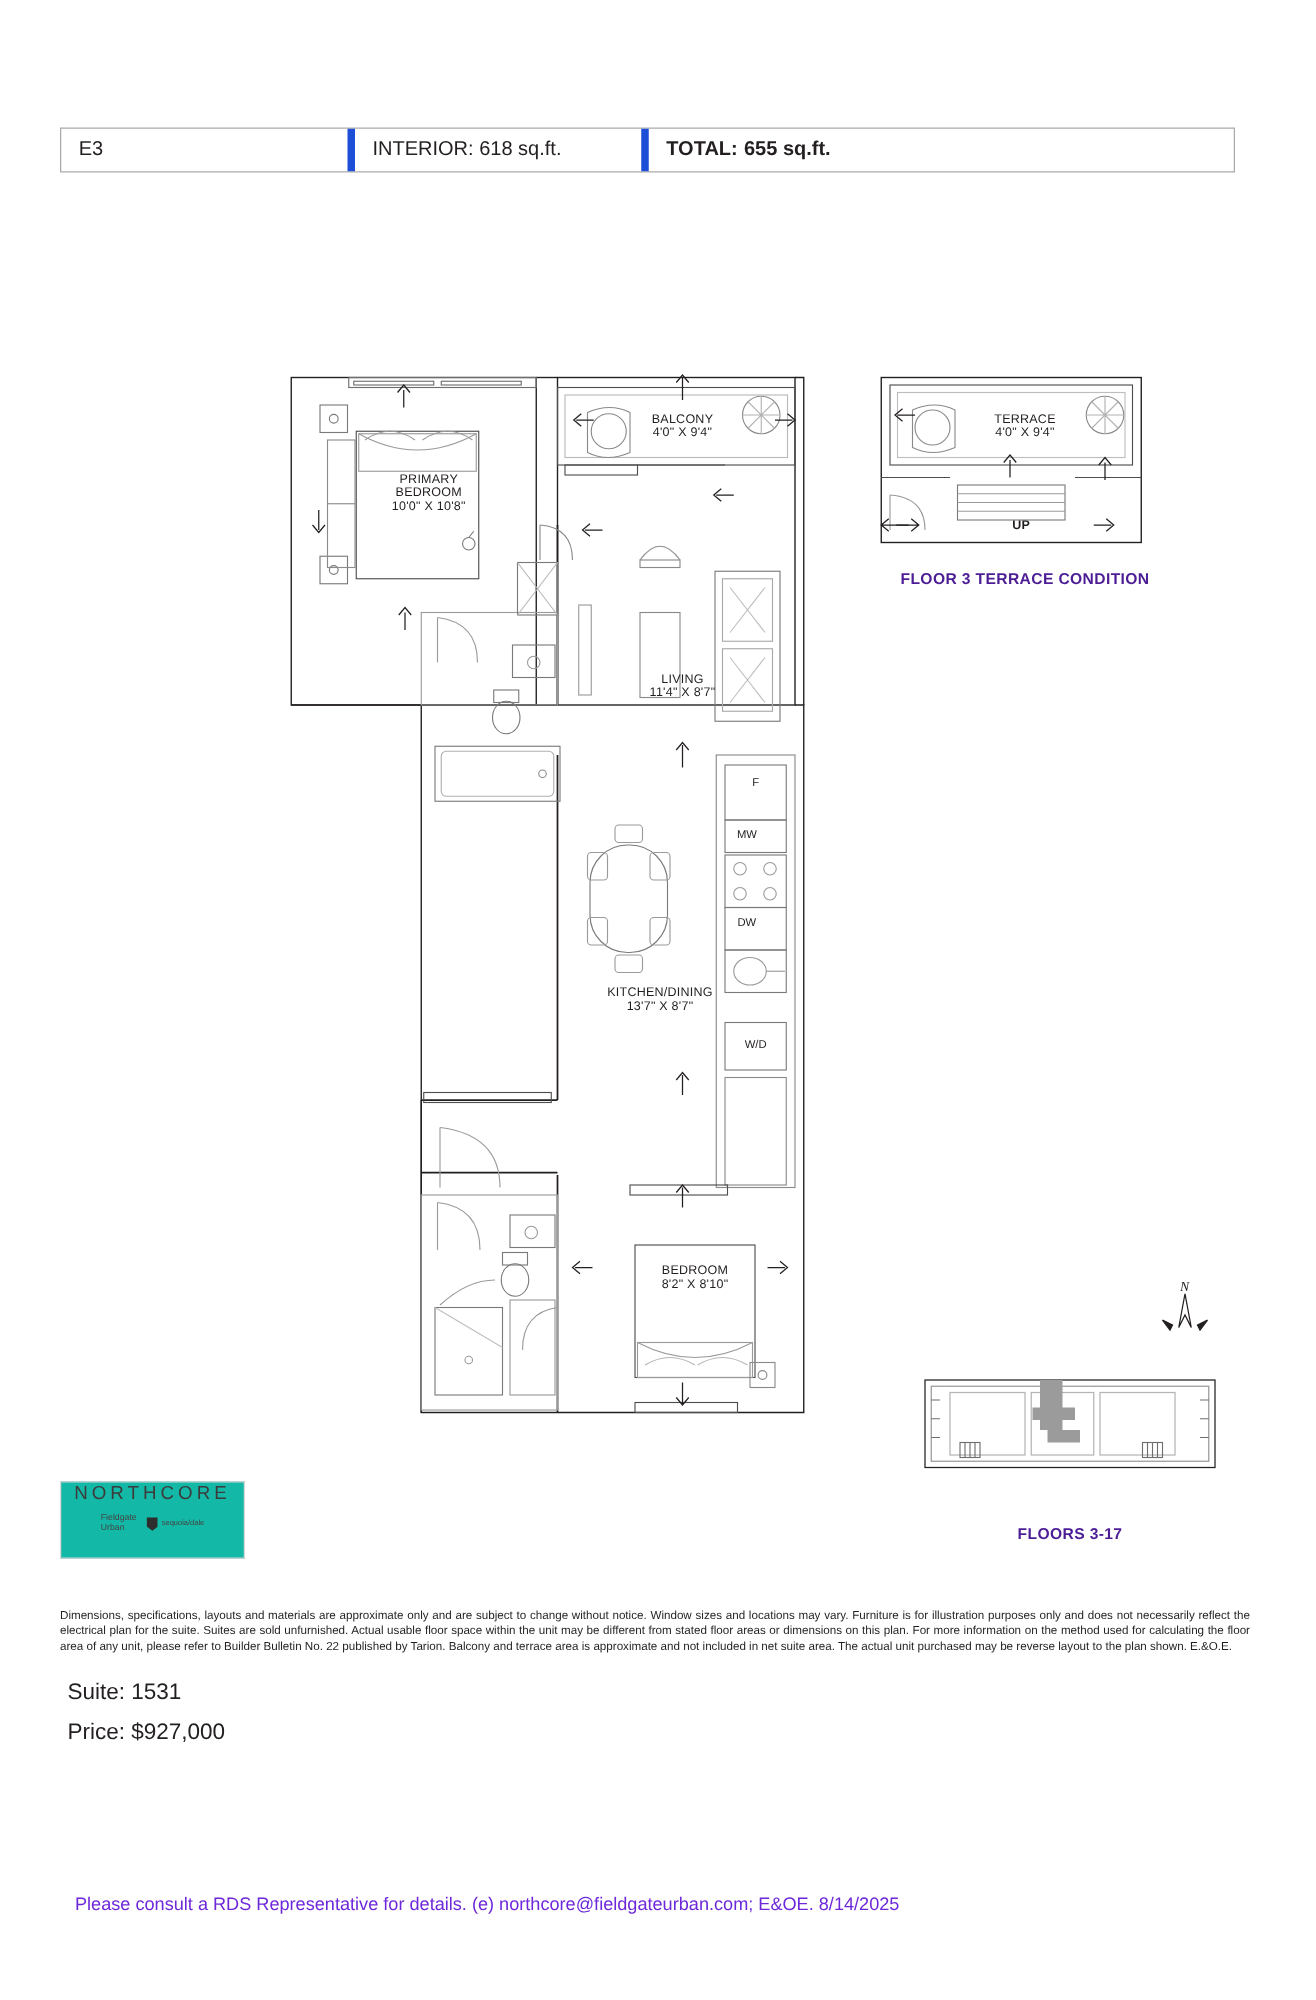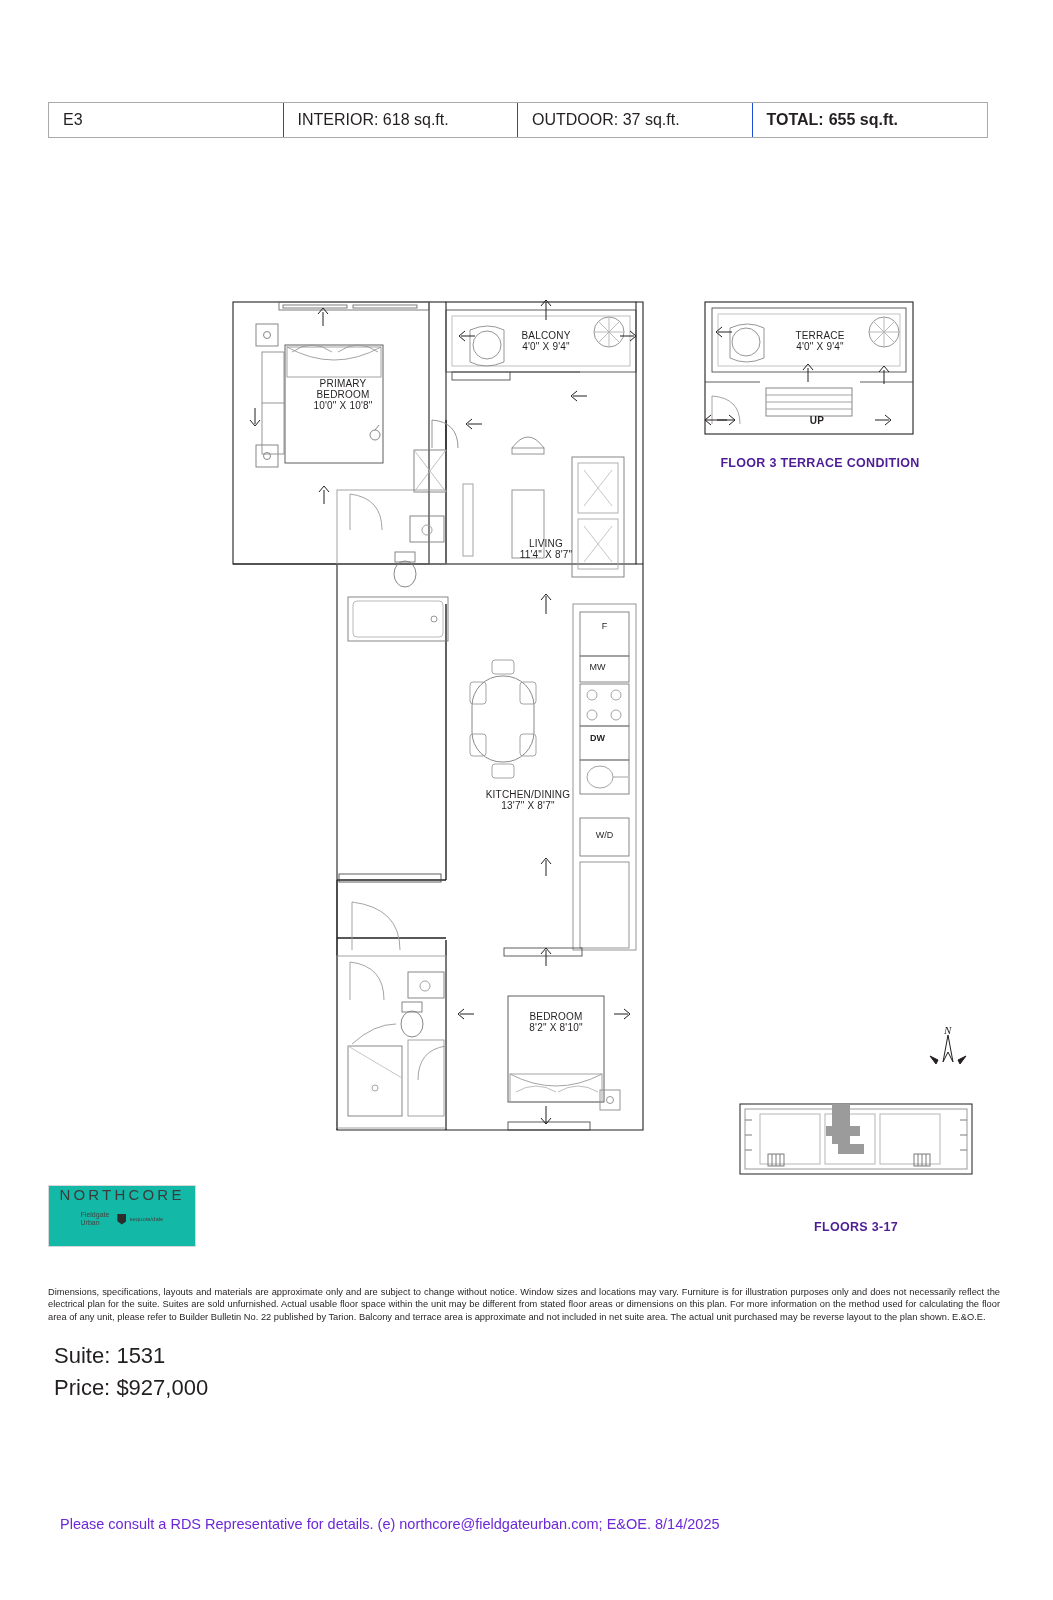--- a/index.html
+++ b/index.html
@@ -26,21 +26,21 @@
     border: 1px solid #aaaaaa;
     box-sizing: border-box;
     display: flex;
     align-items: stretch;
   }
   .header-cell {
     display: flex;
     align-items: center;
     padding-left: 14px;
     font-size: 16px;
-    border-right: 1px solid #1d4ed8;
+    border-right: 6px solid #1d4ed8;
     box-sizing: border-box;
   }
   .hc-type   { width: 235px; }
   .hc-int    { width: 235px; }
   .hc-out    { width: 235px; }
   .hc-total  { width: 235px; border-right: none; font-weight: bold; }
   .hc-total .lbl { margin-right: 5px; }
 
   
   .plan-label {
@@ -124,21 +124,21 @@
     font-size: 9.3px;
     line-height: 12.4px;
     color: #231f20;
     text-align: justify;
   }
 
   
   .suite-line, .price-line {
     position: absolute;
     left: 54px;
-    font-size: 22px;
+    font-size: 18px;
     color: #231f20;
   }
   .suite-line { top: 1343px; }
   .price-line { top: 1375px; }
 
   
   .footer {
     position: absolute;
     left: 60px;
     top: 1516px;
@@ -150,23 +150,20 @@
 </style>
 </head>
 <body>
 
 <div class="header-table">
   <div class="header-cell hc-type">
     <span>E3</span>
   </div>
   <div class="header-cell hc-int">
     <span>INTERIOR:</span>&nbsp;<span>618 sq.ft.</span>
-  </div>
-  <div class="header-cell hc-out">
-    <span>OUTDOOR:</span>&nbsp;<span>37 sq.ft.</span>
   </div>
   <div class="header-cell hc-total">
     <span class="lbl">TOTAL:</span>
       <span>655 sq.ft.</span>
   </div>
 </div>
 
 <svg class="plansvg" width="1053" height="1600">
   <g stroke="#231f20" fill="none" stroke-width="1.1">
 
@@ -431,21 +428,21 @@
   <span class="dim">13'7" X 8'7"</span>
 </div>
 
 <div class="plan-label" style="left:496px; top:1011px; width:120px;">
   <span class="name">BEDROOM</span>
   <span class="dim">8'2" X 8'10"</span>
 </div>
 
 <div class="appliance-label" style="left:580px; top:621px; width:49px;">F</div>
 <div class="appliance-label" style="left:580px; top:662px; width:35px;">MW</div>
-<div class="appliance-label" style="left:580px; top:733px; width:35px;font-weight:bold;">DW</div>
+<div class="appliance-label" style="left:580px; top:733px; width:35px;">DW</div>
 <div class="appliance-label" style="left:580px; top:830px; width:49px;">W/D</div>
 
 <div class="plan-label" style="left:765px; top:330px; width:110px;">
   <span class="name">TERRACE</span>
   <span class="dim">4'0" X 9'4"</span>
 </div>
 <div class="plan-label" style="left:782px; top:415px; width:70px; font-weight:bold; font-size:10px;">UP</div>
 <div class="caption" style="left:700px; top:456px; width:240px; text-align:center;">FLOOR 3 TERRACE CONDITION</div>
 
 <div class="caption" style="left:740px; top:1220px; width:232px; text-align:center;">FLOORS 3-17</div>

